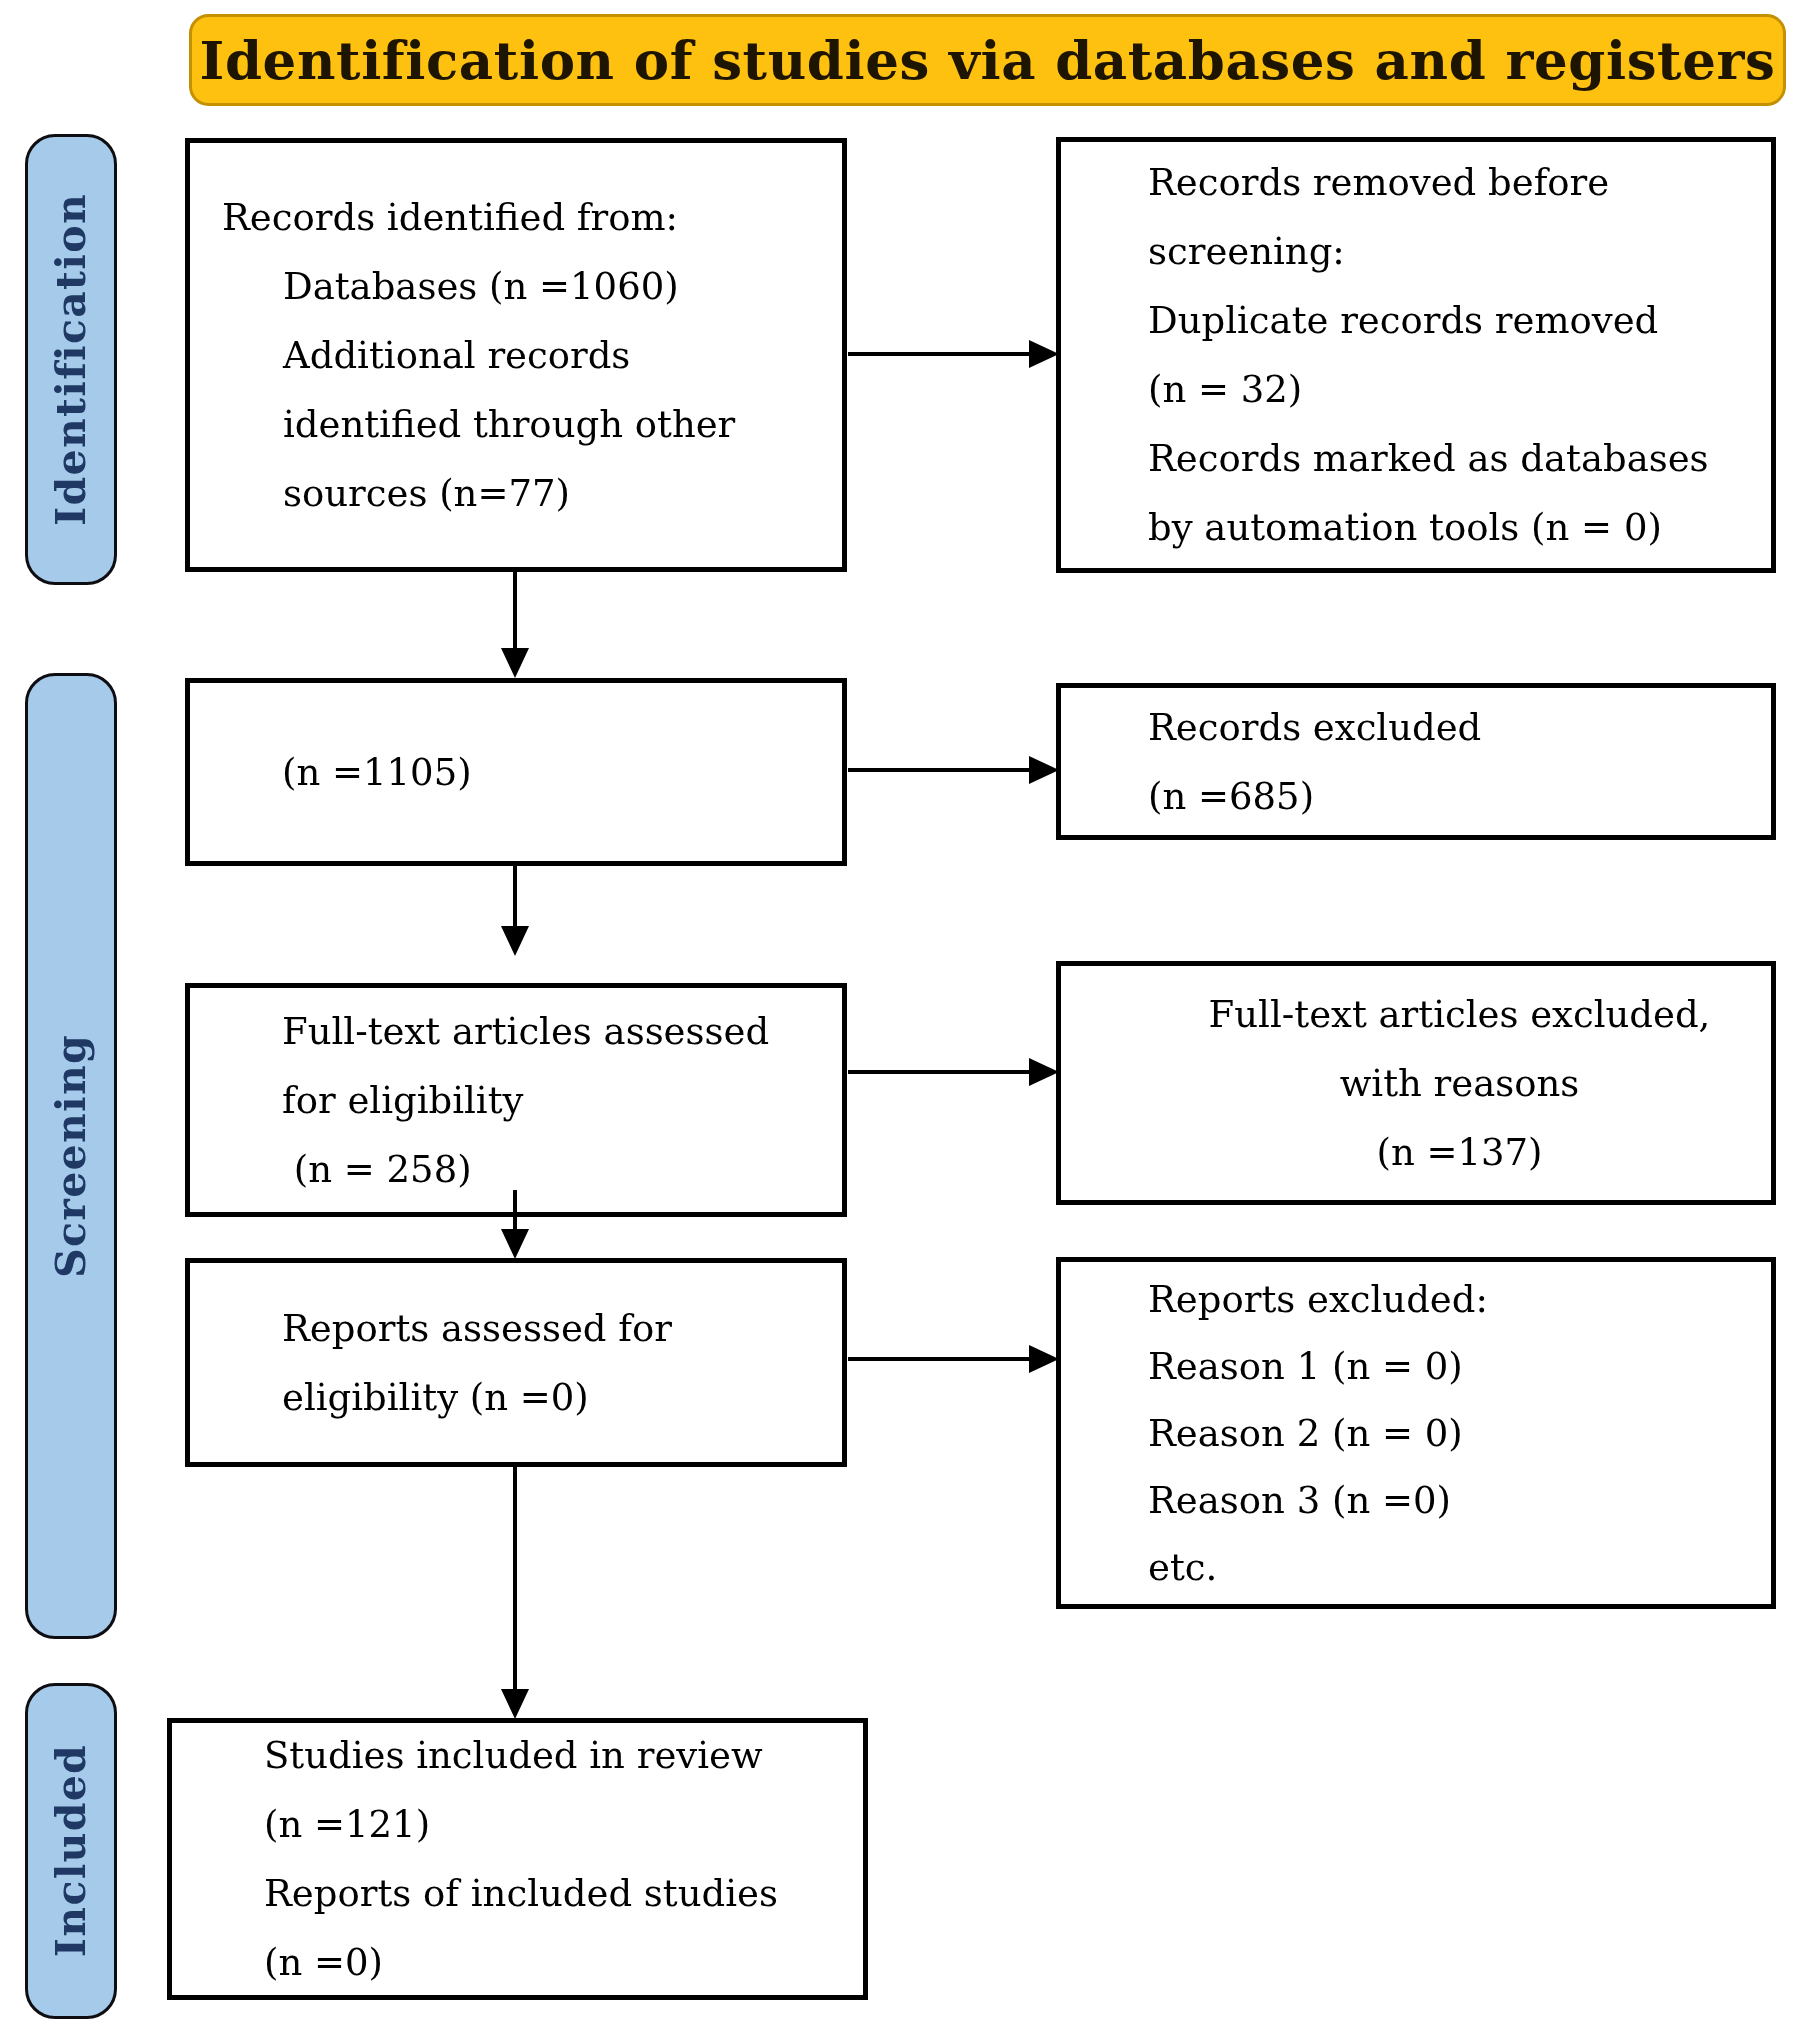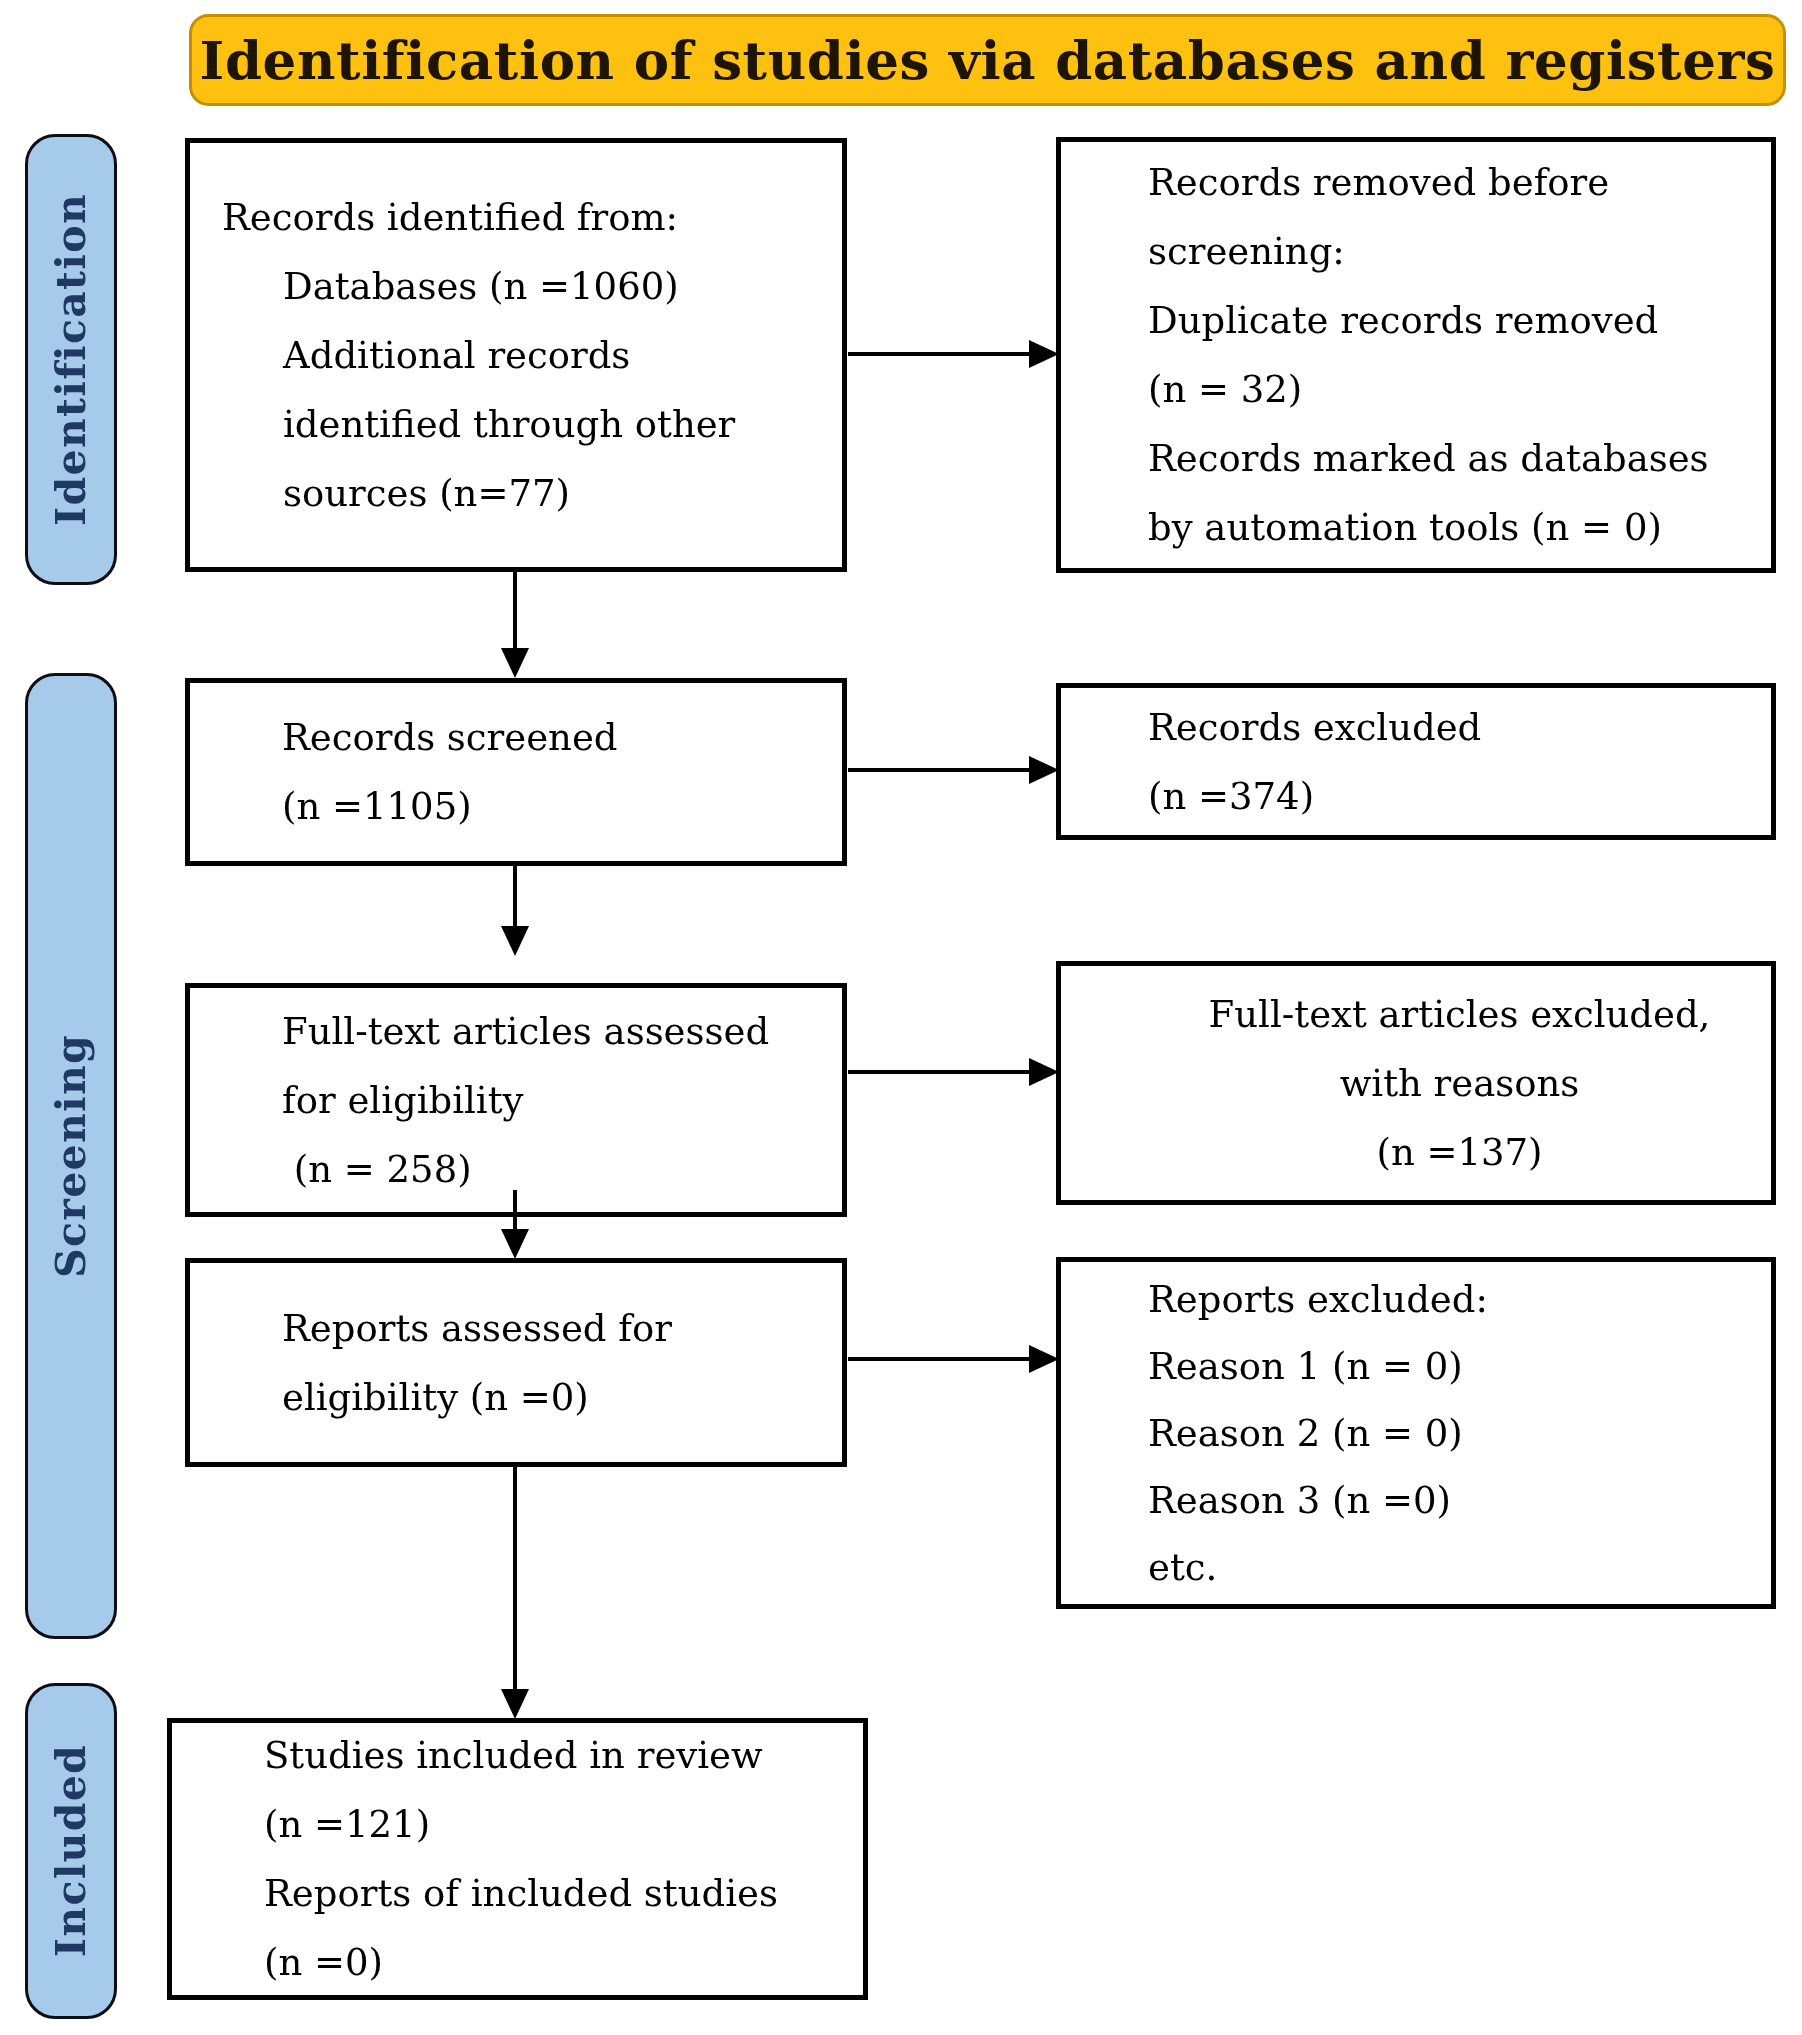--- a/index.html
+++ b/index.html
@@ -166,27 +166,26 @@
   <div class="fbox col-right" id="box-records-removed">
     <div class="line">Records removed before</div>
     <div class="line">screening:</div>
     <div class="line">Duplicate records removed</div>
     <div class="line">(n = 32)</div>
     <div class="line">Records marked as databases</div>
     <div class="line">by automation tools (n = 0)</div>
   </div>
 
   <div class="fbox col-left" id="box-records-screened">
-    <div class="line">Records screened</div>
     <div class="line">(n =1105)</div>
   </div>
 
   <div class="fbox col-right" id="box-records-excluded">
     <div class="line">Records excluded</div>
-    <div class="line">(n =374)</div>
+    <div class="line">(n =685)</div>
   </div>
 
   <div class="fbox col-left" id="box-fulltext-assessed">
     <div class="line">Full-text articles assessed</div>
     <div class="line">for eligibility</div>
     <div class="line">&nbsp;(n = 258)</div>
   </div>
 
   <div class="fbox col-right" id="box-fulltext-excluded">
     <div class="line">Full-text articles excluded,</div>

